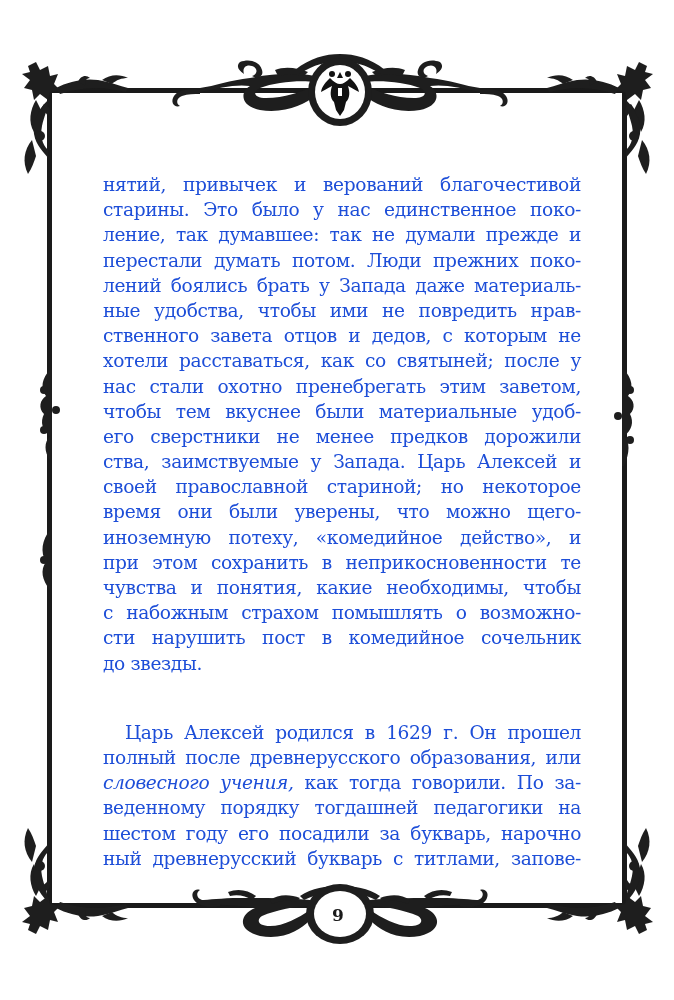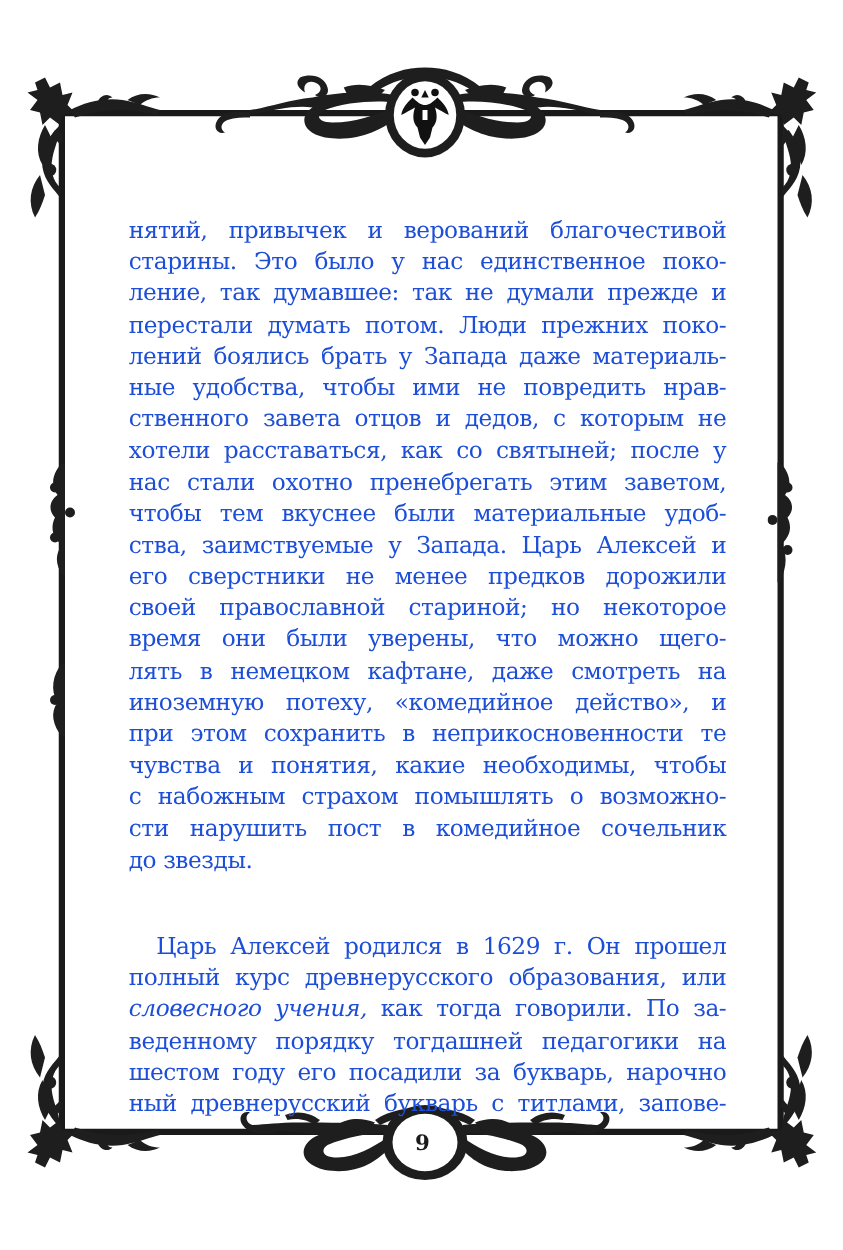--- a/index.html
+++ b/index.html
@@ -217,33 +217,32 @@
     <span class="line">нятий, привычек и верований благочестивой</span>
     <span class="line">старины. Это было у нас единственное поко-</span>
     <span class="line">ление, так думавшее: так не думали прежде и</span>
     <span class="line">перестали думать потом. Люди прежних поко-</span>
     <span class="line">лений боялись брать у Запада даже материаль-</span>
     <span class="line">ные удобства, чтобы ими не повредить нрав-</span>
     <span class="line">ственного завета отцов и дедов, с которым не</span>
     <span class="line">хотели расставаться, как со святыней; после у</span>
     <span class="line">нас стали охотно пренебрегать этим заветом,</span>
     <span class="line">чтобы тем вкуснее были материальные удоб-</span>
+    <span class="line">его сверстники не менее предков дорожили</span>
     <span class="line">ства, заимствуемые у Запада. Царь Алексей и</span>
-    <span class="line">его сверстники не менее предков дорожили</span>
     <span class="line">своей православной стариной; но некоторое</span>
     <span class="line">время они были уверены, что можно щего-</span>
-    <span class="line">лять в немецком кафтане, даже смотреть на</span>
     <span class="line">иноземную потеху, «комедийное действо», и</span>
     <span class="line">при этом сохранить в неприкосновенности те</span>
     <span class="line">чувства и понятия, какие необходимы, чтобы</span>
     <span class="line">с набожным страхом помышлять о возможно-</span>
     <span class="line">сти нарушить пост в комедийное сочельник</span>
     <span class="line last">до звезды.</span>
 
     <span class="line indent">Царь Алексей родился в 1629 г. Он прошел</span>
-    <span class="line">полный курс древнерусского образования, или</span>
+    <span class="line">полный после древнерусского образования, или</span>
     <span class="line"><span class="italic">словесного учения,</span><span> как тогда говорили. По за-</span></span>
     <span class="line">веденному порядку тогдашней педагогики на</span>
     <span class="line">шестом году его посадили за букварь, нарочно</span>
     <span class="line">ный древнерусский букварь с титлами, запове-</span>
   </div>
 
 </div>
 
 </body></html>

